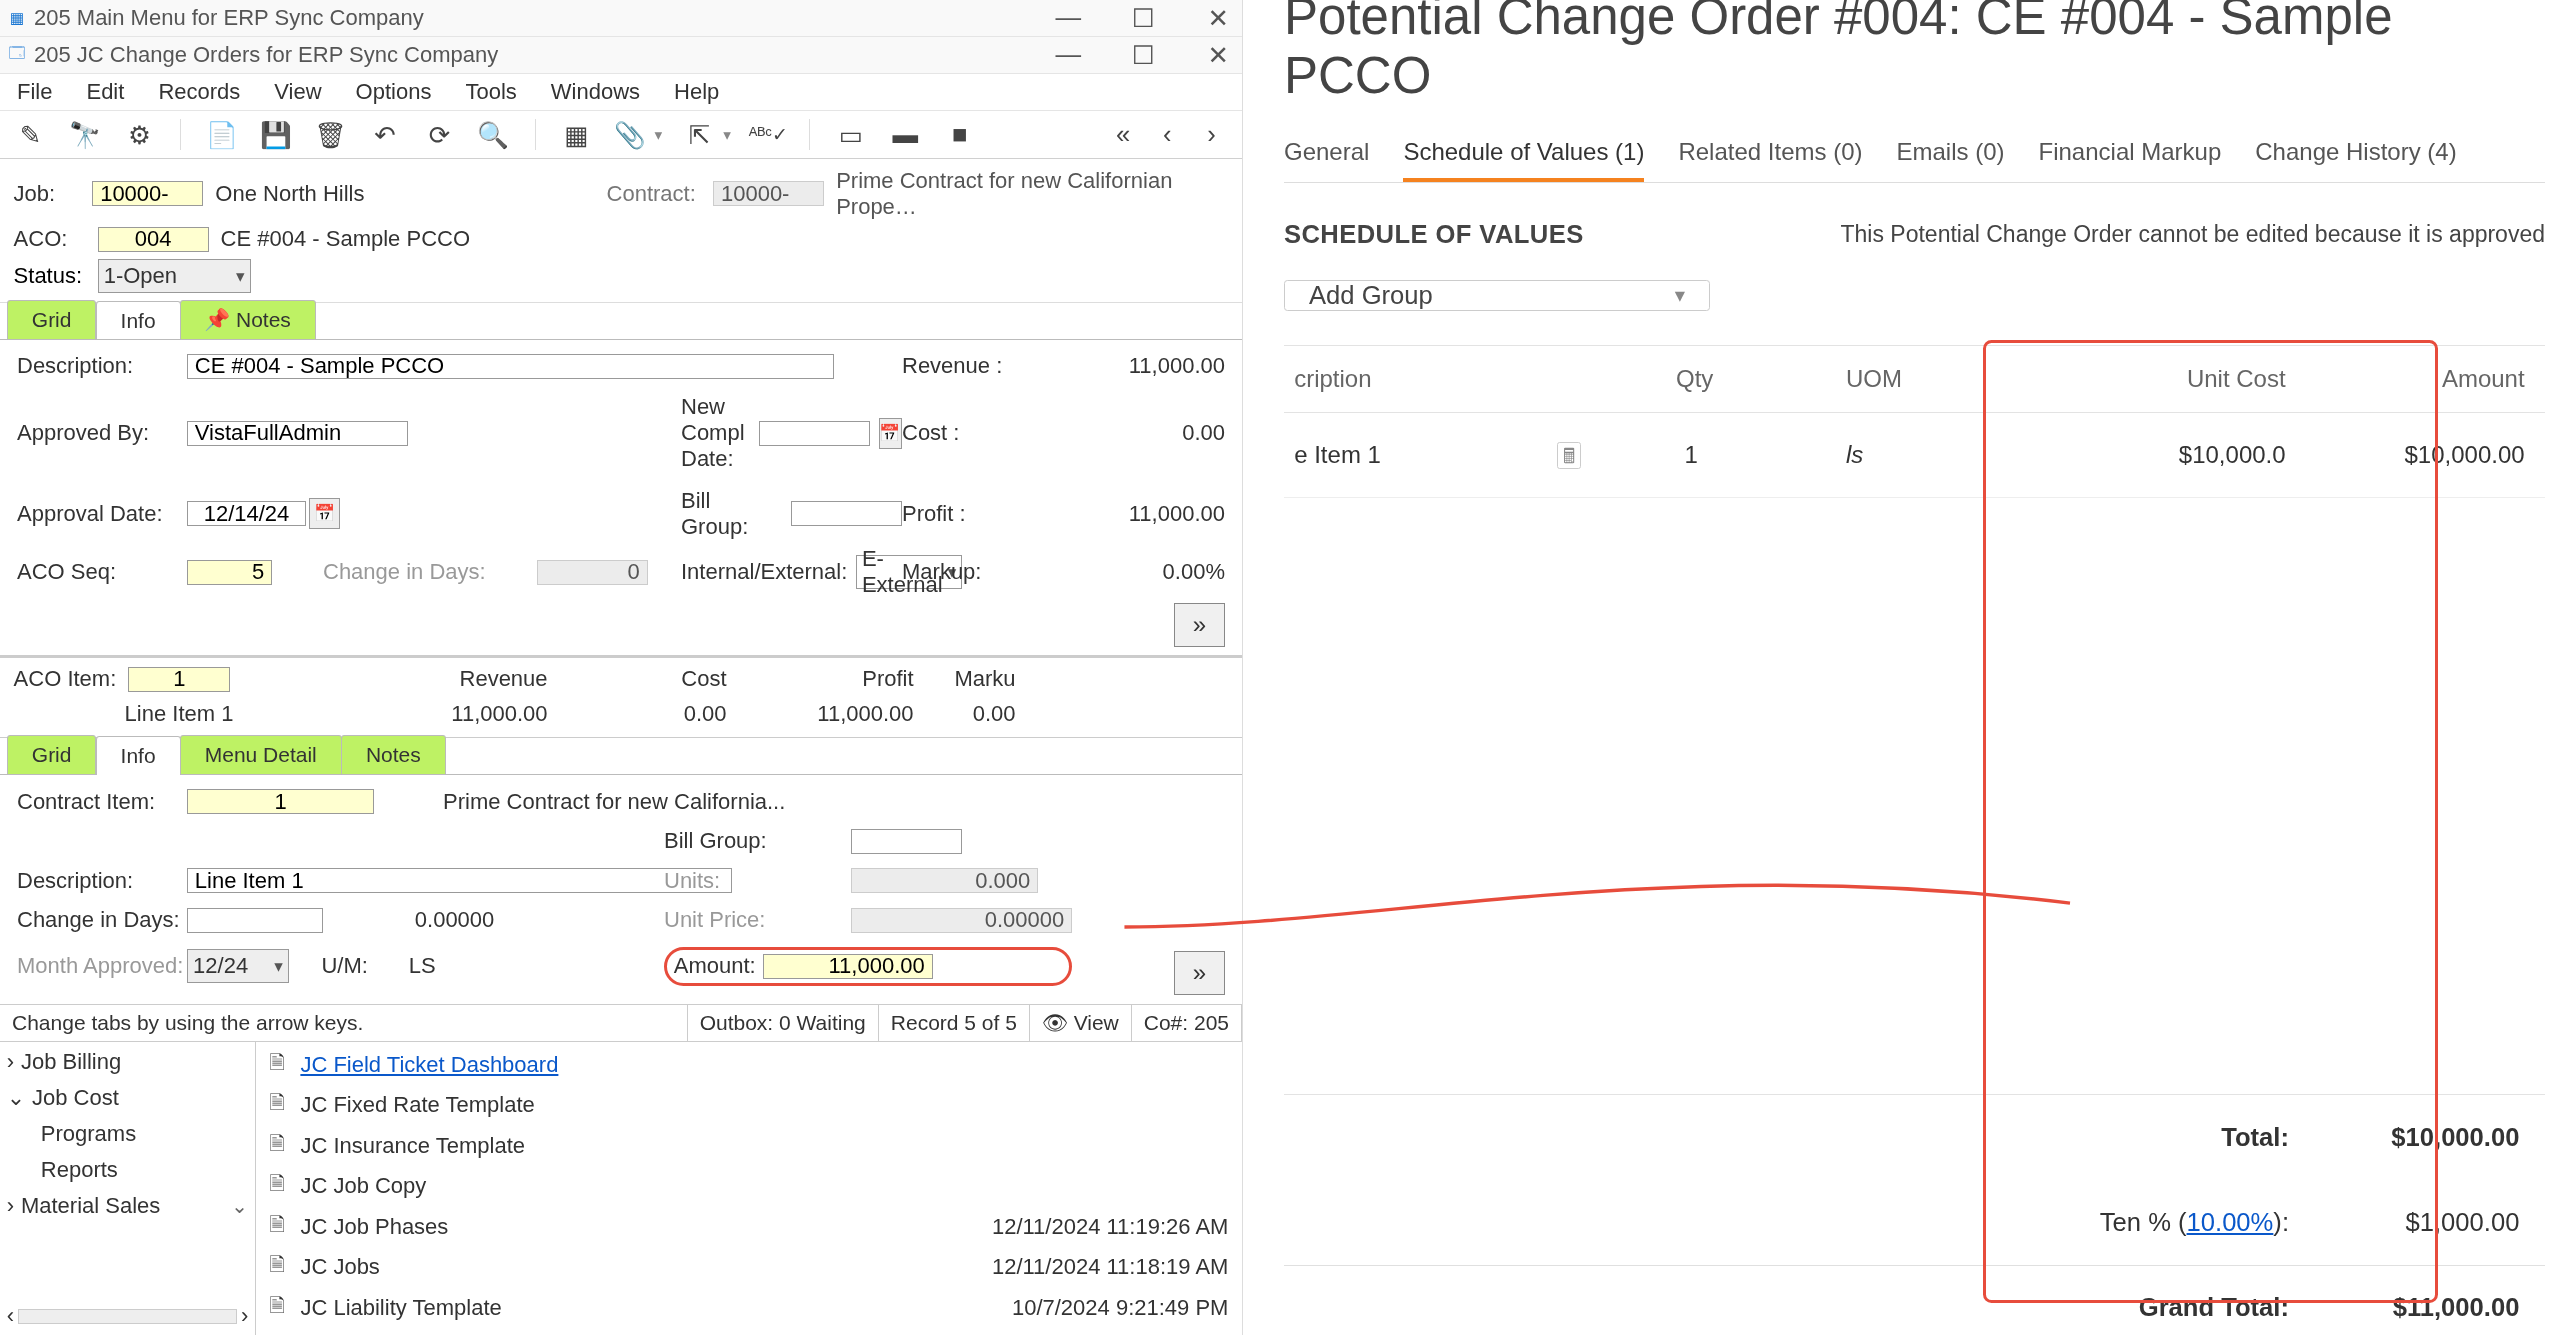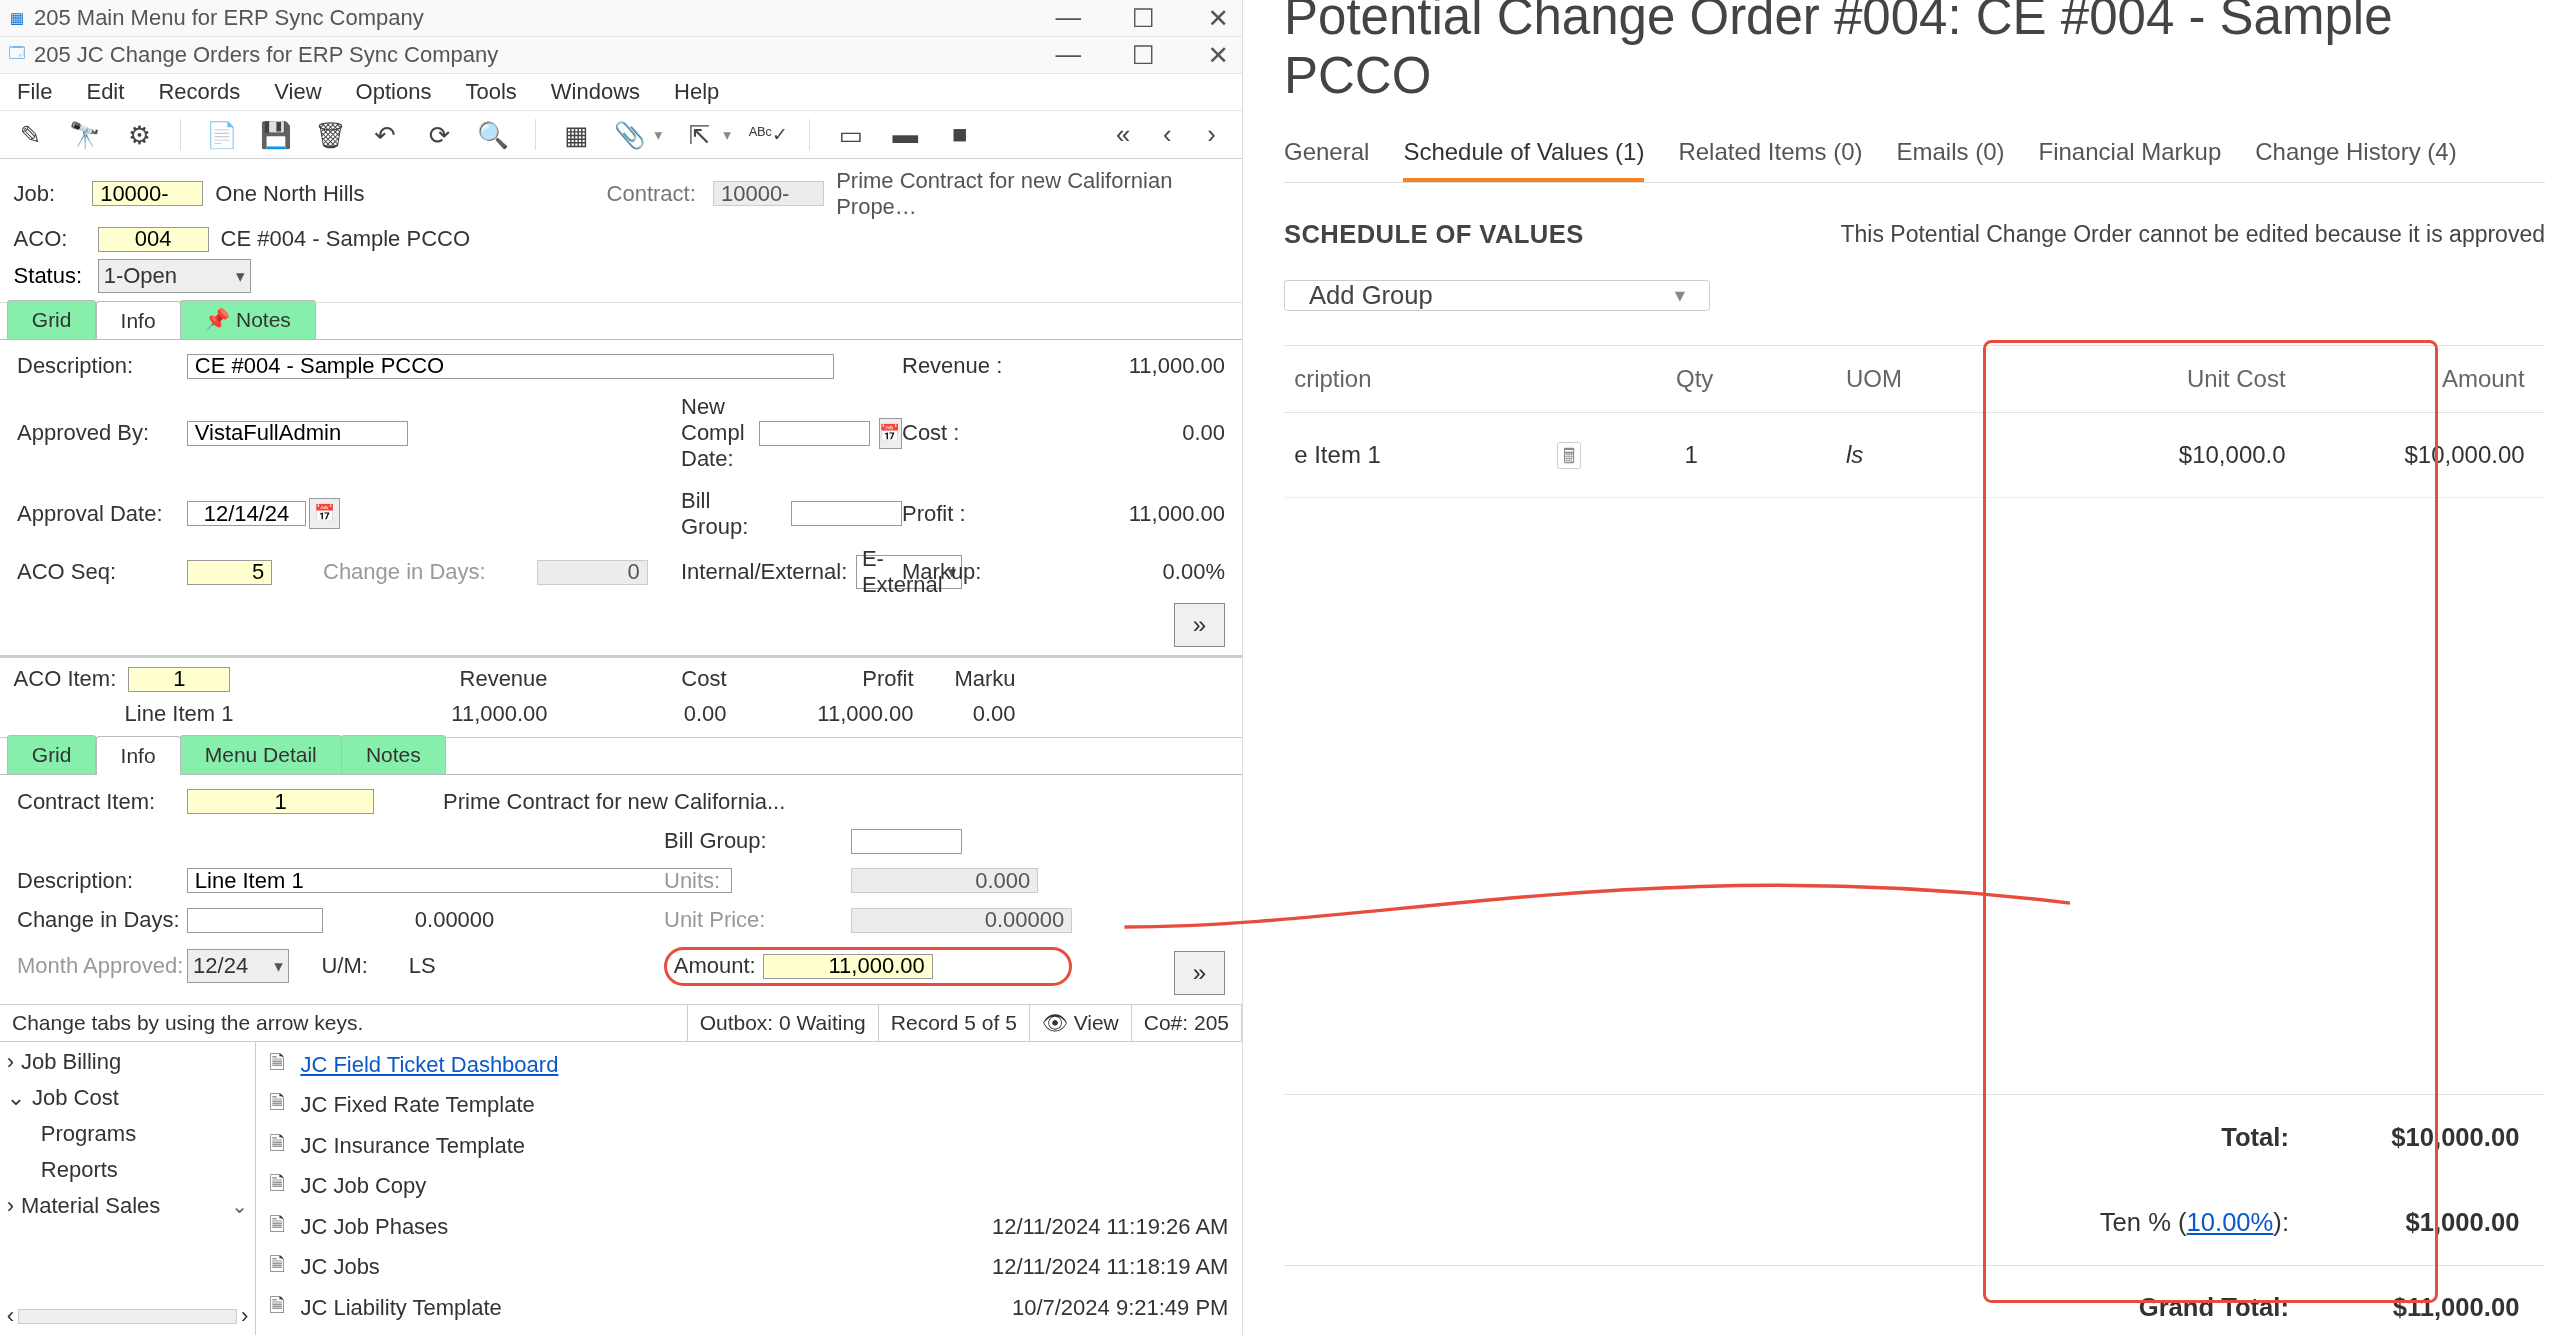--- a/index.html
+++ b/index.html
@@ -32,21 +32,21 @@
 .txt { font-size: 22px; color: #333; }
 .select { height: 34px; border: 0.9px solid #999; background: #eee; font-size: 22px; padding: 0 5.1px; display: flex; align-items: center; gap: 5.1px; }
 .select::after { content: "▾"; font-size: 17px; color:#555; margin-left:auto; }
 
 
 .hdr-block { padding: 8.5px 13.6px; display:flex; flex-direction:column; gap:6.8px; border-bottom:0.9px solid #ddd; }
 .hdr-row { display:flex; align-items:center; gap:12px; }
 
 
 .tabbar { display: flex; align-items: flex-end; border-bottom: 0.9px solid #bbb; padding-left: 6.8px; gap:0; height:37px;}
-.tab { padding: 6.8px 24px; border: 0.9px solid #bbb; border-bottom: none; background: #86efac; font-size: 21px; cursor: pointer; border-radius:3.4px 3.4px 0 0; margin-right:-0.9px; display:flex; align-items:center; gap:5.1px;}
+.tab { padding: 6.8px 24px; border: 0.9px solid #bbb; border-bottom: none; background: #bef264; font-size: 21px; cursor: pointer; border-radius:3.4px 3.4px 0 0; margin-right:-0.9px; display:flex; align-items:center; gap:5.1px;}
 .tab.active { background: #fff; position: relative; top: 0.9px; }
 
 
 .infogrid { padding: 13.6px 17px; display: grid; grid-template-columns: 170px 494px 221px 153px 170px; row-gap: 15.3px; align-items: center; font-size: 22px; }
 .infogrid .cal { display:flex; align-items:center; gap:3.4px;}
 .calbtn { width:31px; height:31px; border:0.9px solid #999; background:#eee; display:flex; align-items:center; justify-content:center; font-size:17px;}
 .expand-btn { width: 51px; height: 44px; border: 1.7px solid #888; background: #f0f0f0; display: flex; align-items: center; justify-content: center; font-size: 24px; cursor: pointer; margin-left:auto;}
 
 .mini-header { display:flex; padding: 8.5px 13.6px 0 13.6px; font-size:22px; color:#333;}
 .mini-header .c1{width:324px;}
@@ -102,21 +102,21 @@
 .sov-table .trow { display: grid; grid-template-columns: 273px 119px 170px 221px 239px 239px; height: 85px; align-items: center; border-bottom: 0.9px solid #eee; font-size: 24px; }
 .sov-table .trow .desc { padding-left:10.2px; display:flex; align-items:center; gap:15.3px;}
 .sov-table .trow .calc { color:#888; font-size:20.4px; border:0.9px solid #ccc; padding:1.7px 5.1px; border-radius:2.6px; line-height:1;}
 .sov-table .trow .r { text-align:right; padding-right:20.4px;}
 .sov-table .trow .uom { font-style: italic; }
 
 .sov-table .totals { margin-top: 596px; border-top: 0.9px solid #e3e3e3; }
 .sov-table .trow-total { display: grid; grid-template-columns: 1fr 324px 256px; height: 85px; align-items: center; font-size: 25.6px; }
 .sov-table .trow-total .lbl2 { text-align:right; font-weight:600; color:#333;}
 .sov-table .trow-total .amt { text-align:right; padding-right:25.6px; font-weight:600; }
-.sov-table .trow-total .amt.nb { font-weight:700;}
+.sov-table .trow-total .amt.nb { font-weight:400;}
 .sov-table .trow-total .pct a { color:#0a58ca;}
 .sov-table .trow-total.gt { border-top:0.9px solid #e0e0e0;}
 
 
 .redbox { position: absolute; border: 3.4px solid #e74c3c; border-radius: 8.5px; pointer-events: none; }
 .redcurve { position:absolute; pointer-events:none; }
 
 
 .pin{color:#1976d2;}
 </style>

